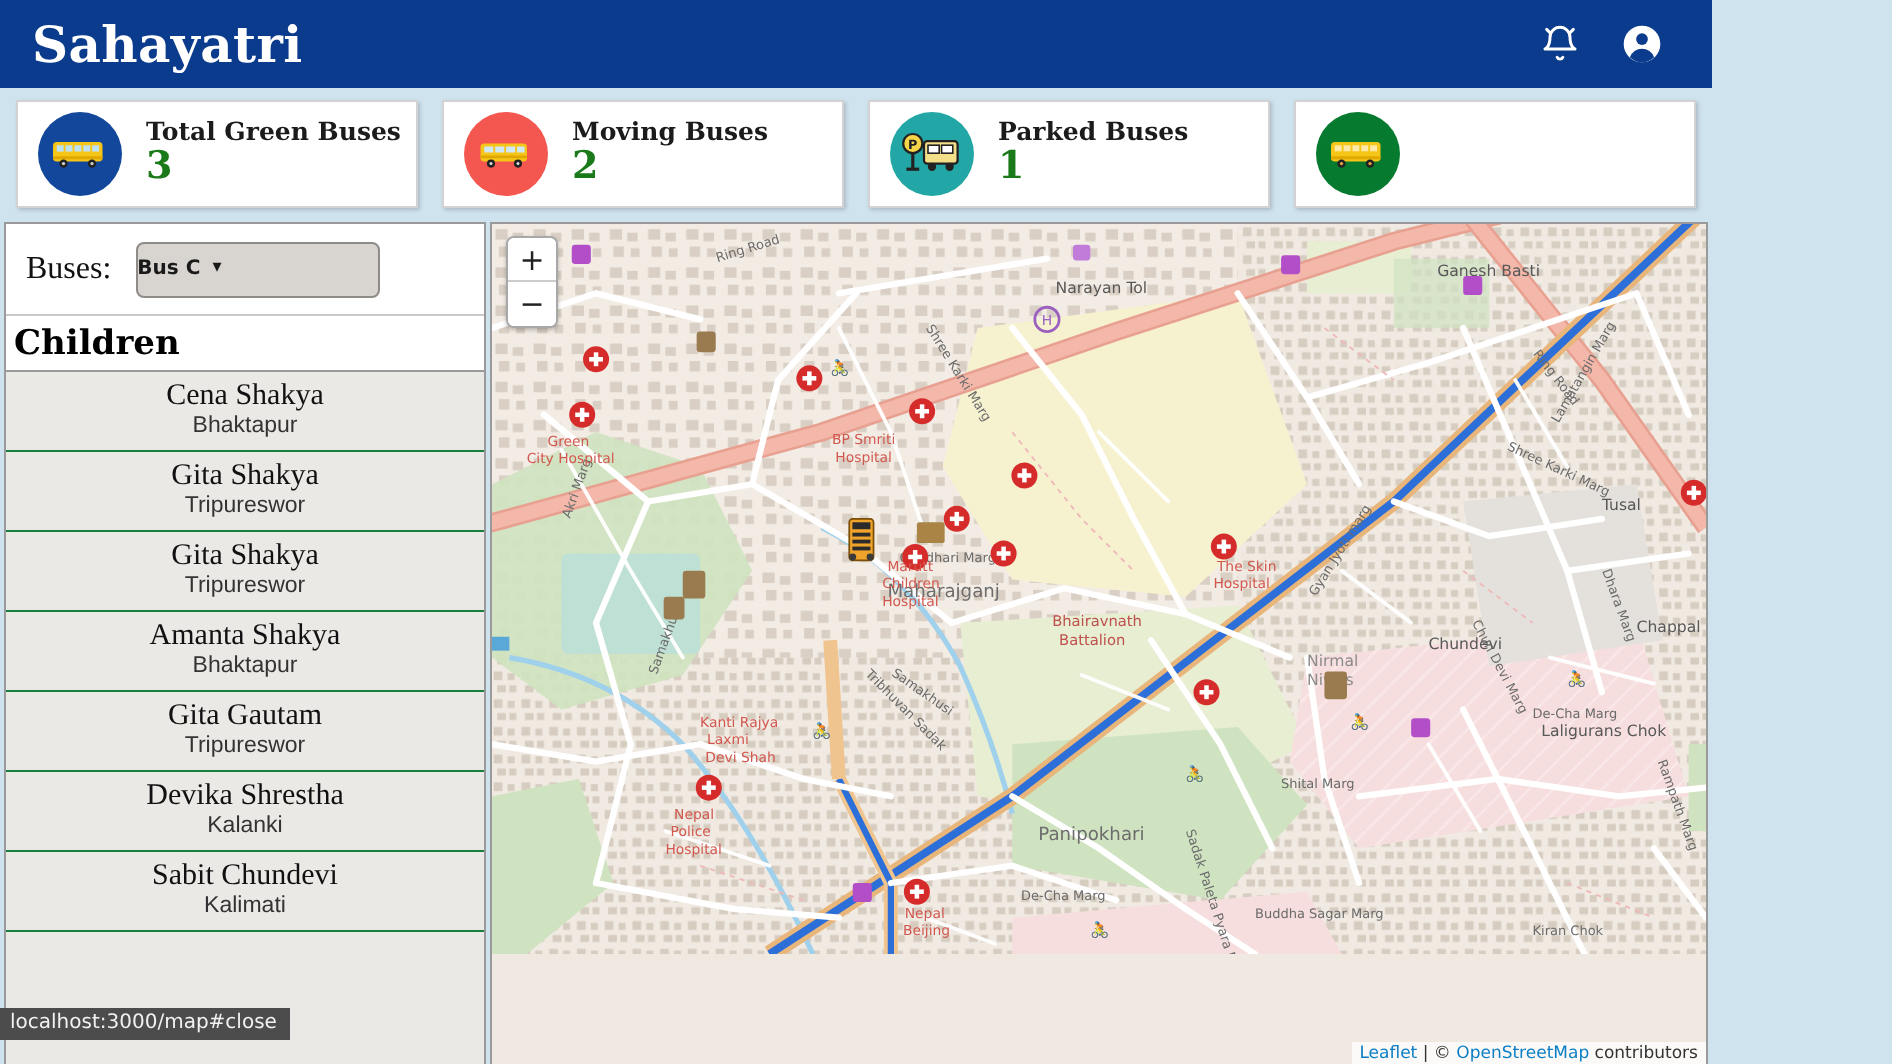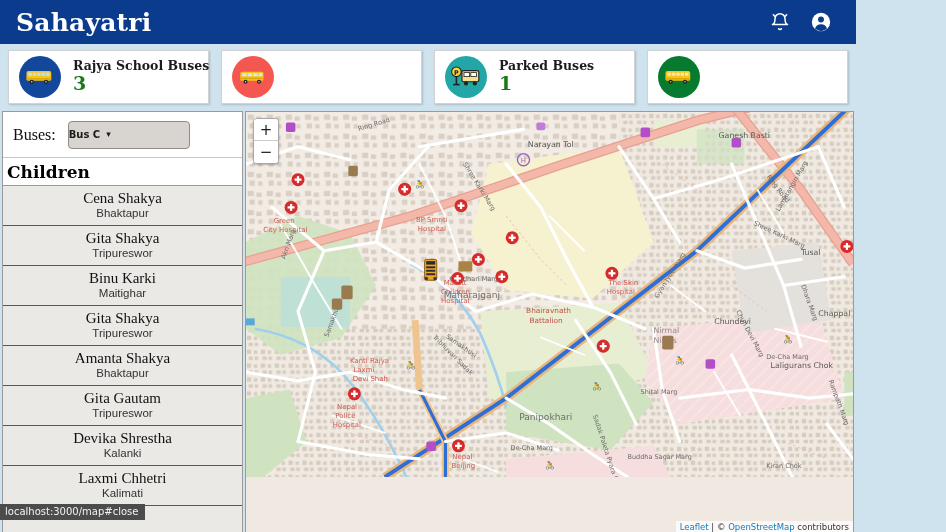--- a/index.html
+++ b/index.html
@@ -175,39 +175,43 @@
           <rect x="22.2" y="6.2" width="4.6" height="4.2" fill="#bfe2f2"></rect>
           <rect x="28.1" y="6.2" width="4.6" height="4.2" fill="#bfe2f2"></rect>
           <rect x="2" y="13.5" width="33" height="2" fill="#e0a800"></rect>
           <circle cx="9" cy="18.4" r="2.8" fill="#222"></circle>
           <circle cx="28" cy="18.4" r="2.8" fill="#222"></circle>
           <circle cx="9" cy="18.4" r="1.1" fill="#ccc"></circle>
           <circle cx="28" cy="18.4" r="1.1" fill="#ccc"></circle>
         </svg>
       </div>
       <div class="card-text">
-        <div class="card-title">Rajya School Buses</div>
+        <div class="card-title">Total Green Buses</div>
         <div class="card-value">3</div>
       </div>
     </div>
 
     <div class="card">
       <div class="card-icon" style="background:#f4574f">
         <svg width="30" height="20" viewBox="0 0 40 24">
           <rect x="3" y="5" width="31" height="12" rx="2.5" fill="#f5c518"></rect>
           <rect x="5.5" y="7" width="6" height="4" fill="#cfe9f7"></rect>
           <rect x="12.8" y="7" width="6" height="4" fill="#cfe9f7"></rect>
           <rect x="20.1" y="7" width="6" height="4" fill="#cfe9f7"></rect>
           <rect x="27.4" y="7" width="5" height="4" fill="#cfe9f7"></rect>
           <rect x="3" y="13" width="31" height="1.8" fill="#e0a800"></rect>
           <circle cx="10" cy="18.4" r="2.7" fill="#222"></circle>
           <circle cx="28" cy="18.4" r="2.7" fill="#222"></circle>
           <circle cx="10" cy="18.4" r="1" fill="#ddd"></circle>
           <circle cx="28" cy="18.4" r="1" fill="#ddd"></circle>
         </svg>
+      </div>
+      <div class="card-text">
+        <div class="card-title">Moving Buses</div>
+        <div class="card-value">2</div>
       </div>
     </div>
 
     <div class="card">
       <div class="card-icon" style="background:#22a6a6">
         <svg width="32" height="24" viewBox="0 0 40 30">
           <circle cx="8" cy="8.5" r="6" fill="#f5d547" stroke="#222" stroke-width="1.4"></circle>
           <text x="8" y="12" font-family="DejaVu Sans" font-size="8" font-weight="bold" fill="#222" text-anchor="middle">P</text>
           <rect x="7" y="14" width="2" height="10" fill="#222"></rect>
           <rect x="4" y="23.5" width="8" height="2" fill="#222"></rect>
@@ -261,41 +265,37 @@
       <div class="children-list">
         <div class="child-row">
           <div class="child-name">Cena Shakya</div>
           <div class="child-addr">Bhaktapur</div>
         </div>
         <div class="child-row">
           <div class="child-name">Gita Shakya</div>
           <div class="child-addr">Tripureswor</div>
         </div>
         <div class="child-row">
-          <div class="child-name">Binu Karki</div>
-          <div class="child-addr">Maitighar</div>
-        </div>
-        <div class="child-row">
           <div class="child-name">Gita Shakya</div>
           <div class="child-addr">Tripureswor</div>
         </div>
         <div class="child-row">
           <div class="child-name">Amanta Shakya</div>
           <div class="child-addr">Bhaktapur</div>
         </div>
         <div class="child-row">
           <div class="child-name">Gita Gautam</div>
           <div class="child-addr">Tripureswor</div>
         </div>
         <div class="child-row">
           <div class="child-name">Devika Shrestha</div>
           <div class="child-addr">Kalanki</div>
         </div>
         <div class="child-row">
-          <div class="child-name">Laxmi Chhetri</div>
+          <div class="child-name">Sabit Chundevi</div>
           <div class="child-addr">Kalimati</div>
         </div>
       </div>
     </div>
 
     <div class="mapwrap">
 
       <svg class="map-canvas" viewBox="0 0 700 421" preserveAspectRatio="none">
         <defs>
           <pattern id="bldg" width="22" height="22" patternUnits="userSpaceOnUse">

